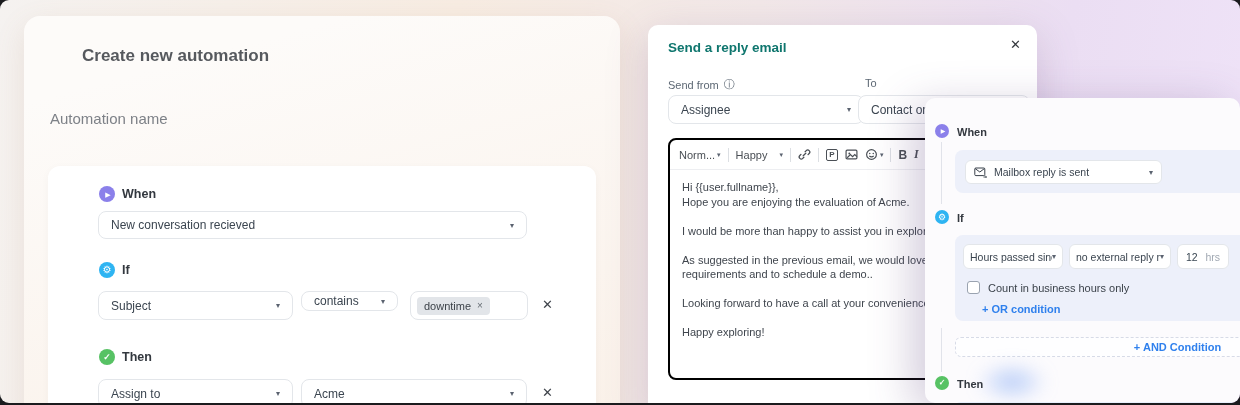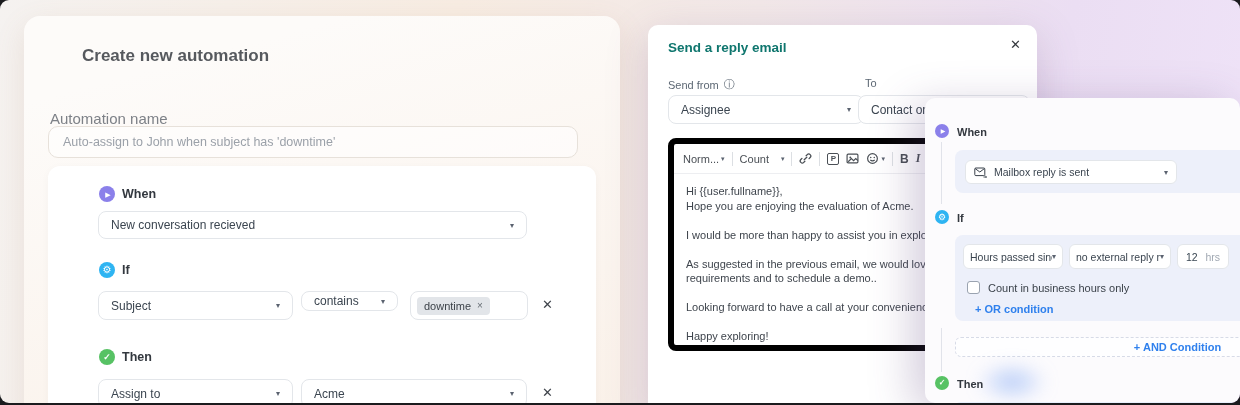--- a/index.html
+++ b/index.html
@@ -36,21 +36,21 @@
          align-items:center; }
   .tag .tx { font-size:10px; color:#697077; }
   .xbtn { position:absolute; font-size:13px; color:#3f444b; cursor:default; }
 
   
   .card-mid { position:absolute; left:648px; top:25px; width:389px; height:390px; border-radius:10px; background:#fff;
               box-shadow:0 12px 40px rgba(120,90,140,.25); }
   .cm-title { position:absolute; left:20px; top:15px; font-size:13.5px; font-weight:700; color:#0f766e; }
   .cm-close { position:absolute; right:16px; top:12px; font-size:13px; color:#34383d; }
   .cm-lab { position:absolute; top:52px; font-size:11px; color:#5d6874; display:flex; gap:5px; align-items:center; }
-  .editor { position:absolute; left:20px; top:113px; width:362px; height:213px; border:6px solid #000000; border-radius:8px;
+  .editor { position:absolute; left:20px; top:113px; width:362px; height:242px; border:2px solid #000000; border-radius:8px;
             overflow:hidden; }
   .tbar { height:30px; border-bottom:1px solid #edeef1; display:flex; align-items:center; padding:0 9px; gap:7px;
           font-size:11px; color:#4a4f55; }
   .tbar .ct { font-size:7px; color:#5b6370; margin-left:2px; }
   .tsep { width:1px; height:14px; background:#dcdfe3; }
   .pbtn { width:12px; height:12px; border:1px solid #4a4f55; border-radius:2px; font-size:8px; font-weight:700;
           display:flex; align-items:center; justify-content:center; }
   .fmt { font-weight:700; font-size:12px; }
   .fmt.i { font-style:italic; font-family:"Liberation Serif",serif; font-weight:600; }
   .fmt.u { text-decoration:underline; font-weight:400; }
@@ -82,21 +82,20 @@
   svg { display:block; }
 </style>
 </head>
 <body>
 
 <div class="screen">
 
   <div class="card-left">
     <div class="cl-title">Create new automation</div>
     <div class="cl-label">Automation name</div>
-    <input class="cl-input" placeholder="Auto-assign to John when subject has 'downtime'" style="">
 
     <div class="inner">
 
       <div class="sec-ic play" style="left:51px; top:20px;">
         <span>▶</span>
       </div>
       <div class="sec-label" style="left:74px; top:21px;">When</div>
       <div class="dd" style="left:50px; top:45px; width:429px; height:28px;">
         <span>New conversation recieved</span>
         <span class="caret">▾</span>
@@ -157,21 +156,21 @@
     </div>
 
     <div class="editor">
       <div class="tbar">
         <span style="display:flex;align-items:center;">
           <span>Norm...</span>
           <span class="ct">▾</span>
         </span>
         <span class="tsep"></span>
         <span style="display:flex;align-items:center;gap:10px;">
-          <span>Count</span>
+          <span>Happy</span>
           <span class="ct">▾</span>
         </span>
         <span class="tsep"></span>
         <span>
           <svg width="13" height="13" viewBox="0 0 12 12" fill="none" stroke="#4a4f55" stroke-width="1.2" stroke-linecap="round">
             <path d="M4.8 7.2 7.2 4.8"></path>
               <path d="M6.6 3.4l1-1a1.9 1.9 0 0 1 2.7 2.7l-1 1"></path>
               <path d="M5.4 8.6l-1 1a1.9 1.9 0 0 1-2.7-2.7l1-1"></path>
           </svg>
         </span>
@@ -215,21 +214,21 @@
 
   <div class="card-right">
     <div class="conn" style="top:44px; height:62px;"></div>
     <div class="conn" style="top:230px; height:44px;"></div>
 
     <div class="sec-ic play" style="left:10px; top:26px;">
       <span>▶</span>
     </div>
     <div class="sec-label" style="left:32px; top:28px;">When</div>
     <div class="lavbox" style="top:52px; height:43px;">
-      <div class="dd sm" style="left:10px; top:10px; width:212px; height:24px;">
+      <div class="dd sm" style="left:10px; top:10px; width:197px; height:24px;">
         <span style="margin-right:7px;">
           <svg width="13" height="11" viewBox="0 0 13 11" fill="none" stroke="#39414b" stroke-width="1">
             <rect x="0.8" y="1" width="10" height="7.6" rx="1"></rect>
               <path d="M1.2 1.6 5.8 5l4.6-3.4"></path>
               <path d="M9.5 10h3m0 0-1.1-1m1.1 1-1.1 1" stroke-width="0.9"></path>
           </svg>
         </span>
         <span>Mailbox reply is sent</span>
         <span class="caret">▾</span>
       </div>
@@ -247,21 +246,21 @@
       <div class="dd sm" style="left:114px; top:9px; width:102px; height:25px; padding:0 6px;">
         <span style="white-space:nowrap; overflow:hidden;">no external reply r..</span>
         <span class="caret">▾</span>
       </div>
       <div class="hrsbox" style="left:222px; top:9px; width:52px; height:25px;">
         <span style="color:#3a4753;">12</span>
         <span class="unit">hrs</span>
       </div>
       <div class="cbx" style="left:12px; top:46px;"></div>
       <div class="cbx-lab" style="left:33px; top:47px;">Count in business hours only</div>
-      <div class="bluelink" style="position:absolute; left:20px; top:68px;">+ OR condition</div>
+      <div class="bluelink" style="position:absolute; left:27px; top:68px;">+ OR condition</div>
     </div>
 
     <div class="andbox">
       <span class="bluelink">+ AND Condition</span>
     </div>
 
     <div class="glow"></div>
     <div class="sec-ic check" style="left:10px; top:278px;">
       <span>✓</span>
     </div>

